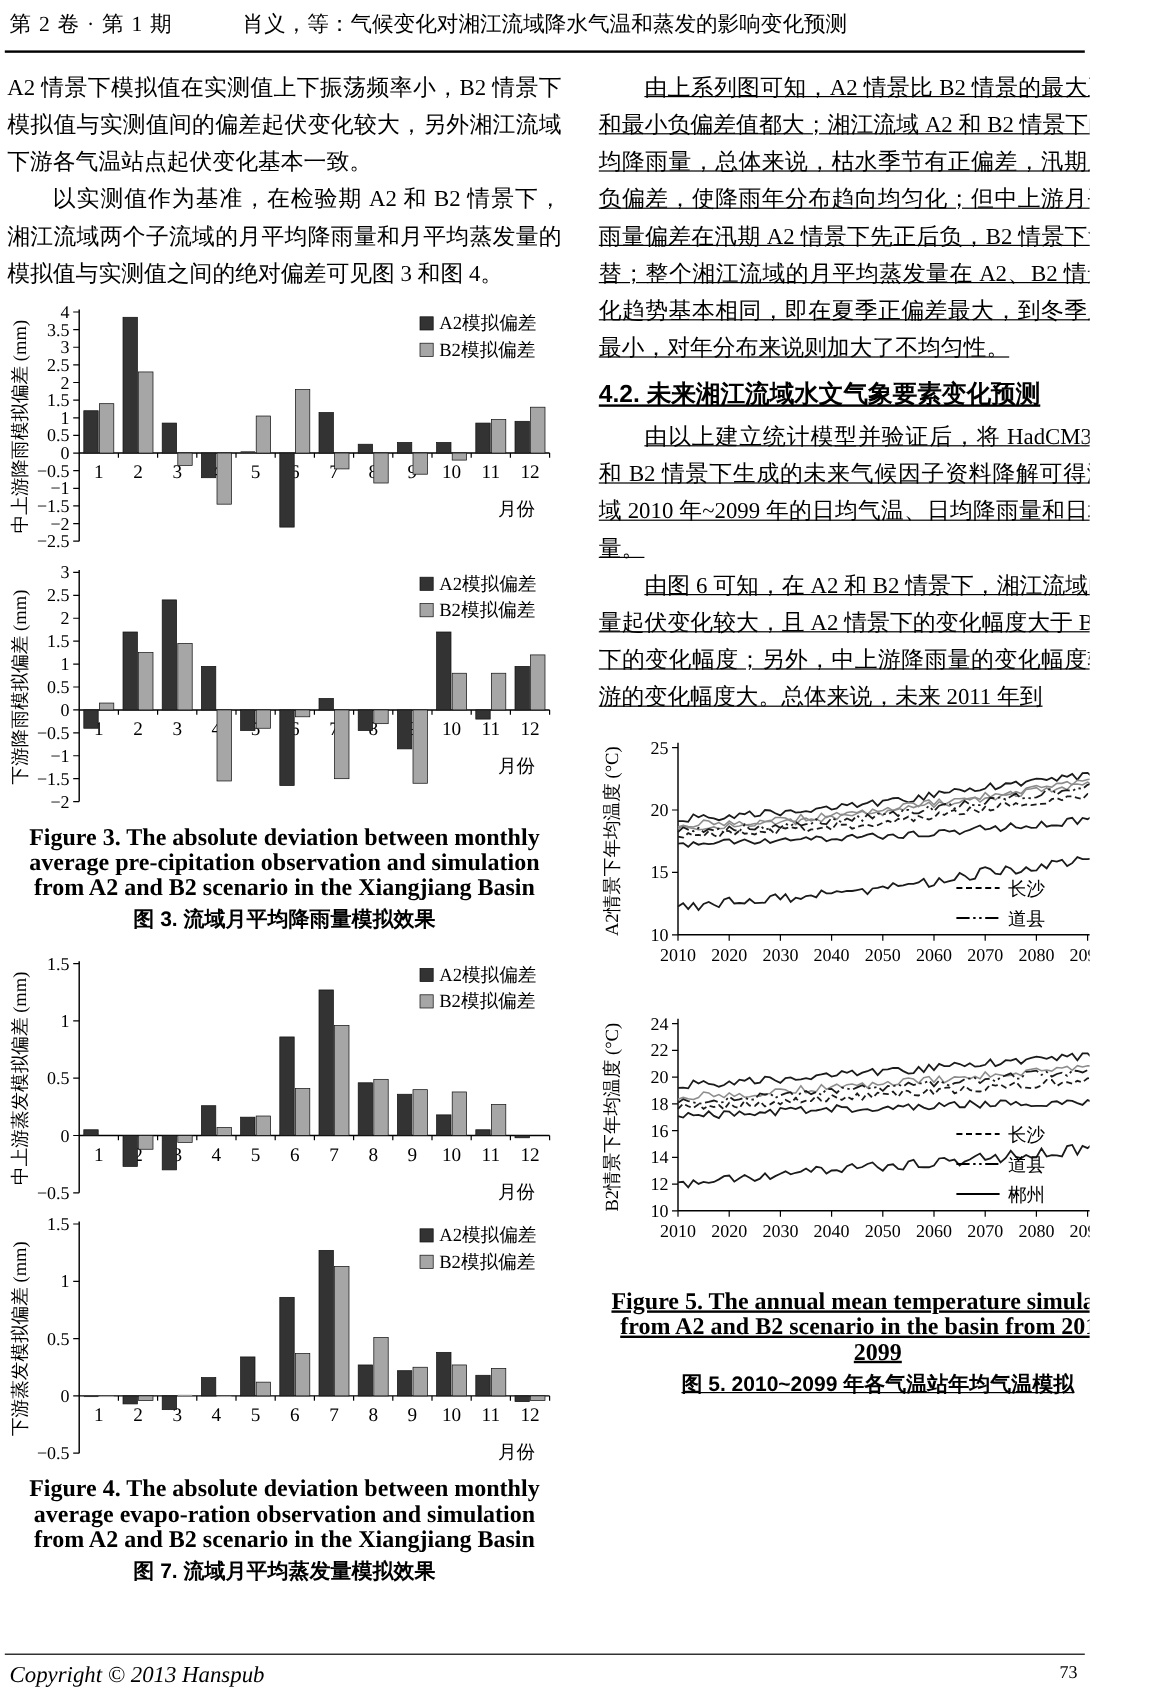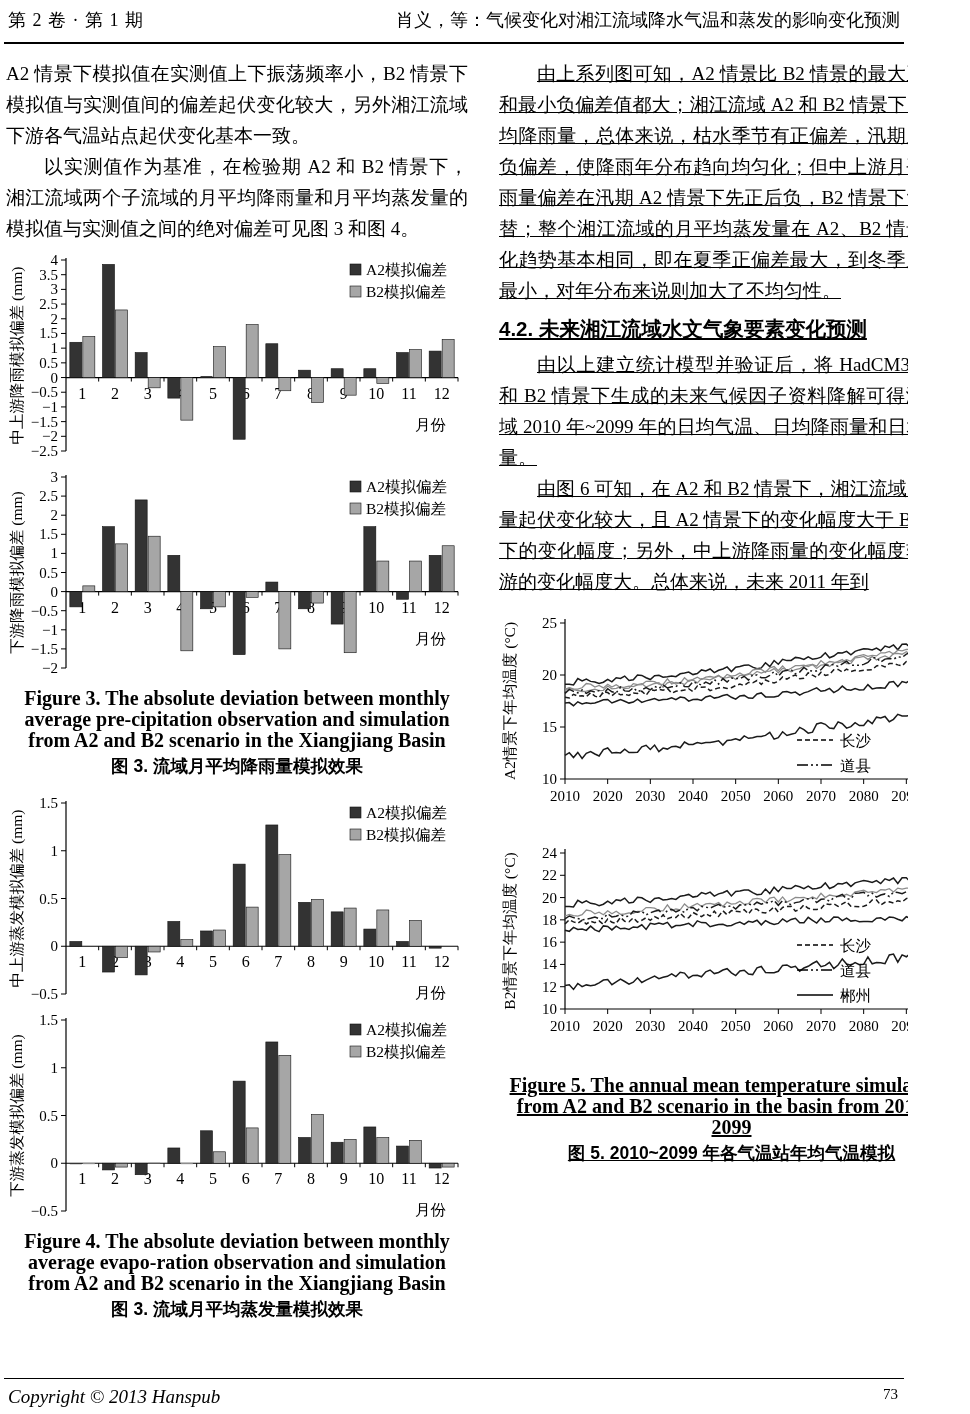--- a/index.html
+++ b/index.html
@@ -1,20 +1,20 @@
 <!DOCTYPE html>
 <html><head>
 <meta charset="utf-8">
 <style>
   html,body{margin:0;padding:0;background:#ffffff;}
   .page{position:relative;width:908px;height:1414px;background:#ffffff;overflow:hidden;
         font-family:"Liberation Serif","DejaVu Serif",serif;color:#000;}
   .pg-header{position:absolute;top:8px;left:8px;right:8px;height:30px;}
   .vol{position:absolute;left:0;top:0;font-size:18px;letter-spacing:1px;}
-  .running-title{position:absolute;left:0;right:0;top:0;text-align:right;font-size:18px;}
+  .running-title{position:absolute;left:0;right:0;top:0;text-align:center;font-size:18px;}
   .header-rule{position:absolute;top:42px;left:4px;right:4px;height:2px;background:#000;}
   .col{position:absolute;top:58px;}
   .col-left{left:6px;width:462px;}
   .col-right{left:499px;width:465px;text-decoration:underline;}
   p.body-text{margin:0;font-size:19px;line-height:31px;text-align:justify;}
   p.indent{text-indent:2em;}
   h2.section-heading{margin:9px 0 6px 0;font-family:"Liberation Sans","DejaVu Sans",sans-serif;
         font-size:20.5px;font-weight:bold;line-height:28px;}
   .chart{display:block;margin:2px 0 0 0;}
   .fig-caption{margin:6px auto 10px auto;text-align:center;}
@@ -348,21 +348,21 @@
         <text x="440" y="209.25" text-anchor="end" class="axlbl">月份</text>
         <text x="16" y="109.5" text-anchor="middle" class="axlbl" transform="rotate(-90 16 109.5)">下游蒸发模拟偏差 (mm)</text>
         <rect x="344" y="18" width="11" height="11" fill="#333333" stroke="#111" stroke-width="0.6"></rect>
         <text x="360" y="28.5" class="leg">A2模拟偏差</text>
         <rect x="344" y="40" width="11" height="11" fill="#a6a6a6" stroke="#111" stroke-width="0.6"></rect>
         <text x="360" y="50.5" class="leg">B2模拟偏差</text>
       </svg>
 
     <div class="fig-caption">
       <div class="cap-en">Figure 4. The absolute deviation between monthly average evapo-ration observation and simulation from A2 and B2 scenario in the Xiangjiang Basin</div>
-      <div class="cap-cn">图 3. 流域月平均蒸发量模拟效果</div>
+      <div class="cap-cn">图 7. 流域月平均蒸发量模拟效果</div>
     </div>
   </div>
 
   <div class="col col-right">
     <p class="body-text indent">由上系列图可知，A2 情景比 B2 情景的最大正偏差和最小负偏差值都大；湘江流域 A2 和 B2 情景下的月平均降雨量，总体来说，枯水季节有正偏差，汛期则出现负偏差，使降雨年分布趋向均匀化；但中上游月平均降雨量偏差在汛期 A2 情景下先正后负，B2 情景下负正交替；整个湘江流域的月平均蒸发量在 A2、B2 情景下变化趋势基本相同，即在夏季正偏差最大，到冬季则偏差最小，对年分布来说则加大了不均匀性。</p>
     <h2 class="section-heading">4.2. 未来湘江流域水文气象要素变化预测</h2>
     <p class="body-text indent">由以上建立统计模型并验证后，将 HadCM3 在 A2 和 B2 情景下生成的未来气候因子资料降解可得湘江流域 2010 年~2099 年的日均气温、日均降雨量和日均蒸发量。</p>
     <p class="body-text indent">由图 6 可知，在 A2 和 B2 情景下，湘江流域的降雨量起伏变化较大，且 A2 情景下的变化幅度大于 B2 情景下的变化幅度；另外，中上游降雨量的变化幅度较中下游的变化幅度大。总体来说，未来 2011 年到</p>
 
     <svg class="chart" width="465" height="228" style="margin-top:14px">

